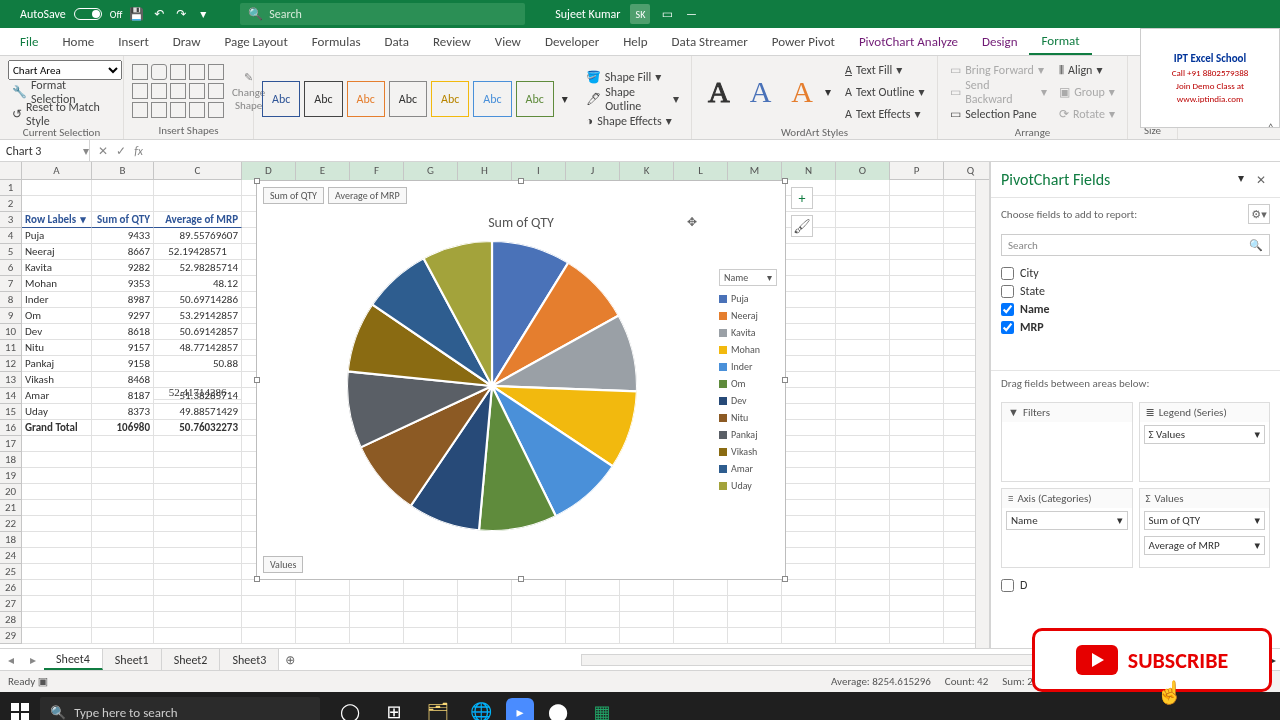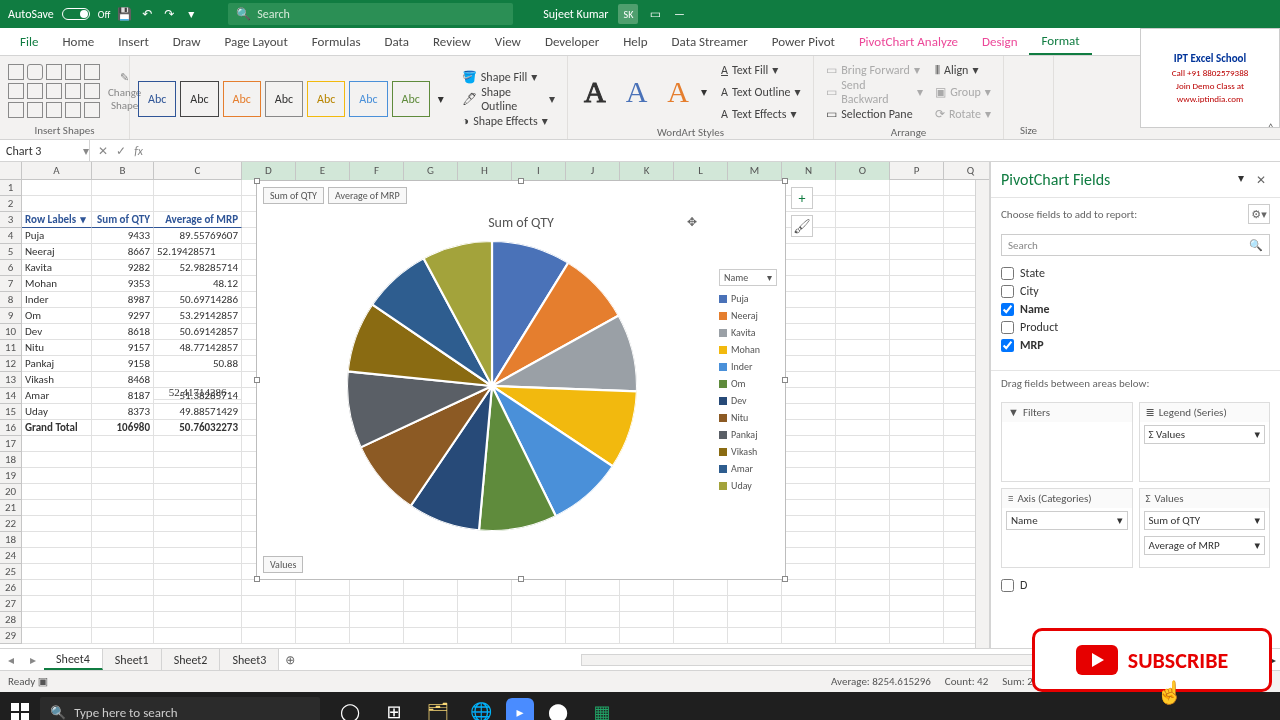--- a/index.html
+++ b/index.html
@@ -1,31 +1,31 @@
 <!DOCTYPE html>
 <html><head>
 <meta charset="utf-8">
 <style>
 * { margin:0; padding:0; box-sizing:border-box; font-family:"Segoe UI", Calibri, Arial, sans-serif; }
 html,body{width:1280px;height:720px;overflow:hidden;background:#fff;font-size:12px;color:#333;}
 
 .titlebar{height:28px;background:#107c41;color:#fff;display:flex;align-items:center;font-size:12px;}
-.titlebar .left{display:flex;align-items:center;gap:8px;padding-left:8px;}
+.titlebar .left{display:flex;align-items:center;gap:8px;padding-left:20px;}
 .toggle{width:28px;height:12px;border:1px solid #fff;border-radius:6px;position:relative;}
 .toggle::after{content:"";position:absolute;right:1px;top:1px;width:8px;height:8px;border-radius:50%;background:#fff;}
 .qicon{width:14px;height:14px;display:inline-flex;align-items:center;justify-content:center;color:#fff;}
 .titlebar .center{flex:1;text-align:center;margin-left:60px;}
 .doc{background:#0e6b38;padding:2px 8px;border-radius:2px;}
 .searchbox{width:285px;height:22px;background:#2b8f55;border-radius:2px;display:flex;align-items:center;padding:0 8px;gap:6px;color:#d6ead9;margin:0 30px;}
 .titlebar .right{display:flex;align-items:center;gap:10px;padding-right:10px;}
 .avatar{width:20px;height:20px;background:#4f9f6e;border-radius:2px;display:flex;align-items:center;justify-content:center;font-size:10px;}
 
 .tabs{height:28px;background:#fff;border-bottom:1px solid #d4d4d4;display:flex;align-items:center;padding-left:8px;font-size:13px;color:#4a4a4a;}
 .tab{padding:0 12px;height:100%;display:flex;align-items:center;cursor:pointer;}
-.tab.ctx{color:#ec4899;}
+.tab.ctx{color:#701a75;}
 .tab.active{color:#107c41;border-bottom:2px solid #107c41;}
 .tabs .spacer{flex:1;}
 .tabs .rightbtns{display:flex;gap:10px;padding-right:10px;color:#666;}
 
 .ribbon{height:84px;background:#f3f2f1;border-bottom:1px solid #d4d4d4;display:flex;position:relative;}
 .group{border-right:1px solid #e1dfdd;padding:4px 8px 2px;display:flex;flex-direction:column;justify-content:space-between;}
 .glabel{font-size:11px;color:#666;text-align:center;padding-top:2px;}
 .gbody{display:flex;align-items:center;gap:4px;flex:1;}
 .smallbtn{height:20px;padding:0 4px;display:flex;align-items:center;gap:4px;font-size:12px;color:#444;cursor:pointer;}
 .shapegrid{display:grid;grid-template-columns:repeat(5,16px);grid-template-rows:repeat(3,16px);gap:3px;}
@@ -146,20 +146,30 @@
   <div class="tab ctx">PivotChart Analyze</div>
   <div class="tab ctx">Design</div>
   <div class="tab ctx active">Format</div>
   <div class="spacer"></div>
   <div class="rightbtns">
     <span>☁ <span>S</span></span>
   </div>
 </div>
 
 <div class="ribbon">
+  <div class="group" style="width:124px;">
+    <div class="gbody" style="flex-direction:column;align-items:flex-start;gap:2px;">
+      <select style="width:114px;font-size:11px;height:20px;">
+        <option>Chart Area</option>
+      </select>
+      <div class="smallbtn">🔧 <span>Format Selection</span></div>
+      <div class="smallbtn">↺ <span>Reset to Match Style</span></div>
+    </div>
+    <div class="glabel">Current Selection</div>
+  </div>
   <div class="group" style="width:130px;">
     <div class="gbody">
       <div class="shapegrid">
         <span></span>
           <span style="border-radius:3px;"></span>
           <span></span>
           <span></span>
           <span></span>
         <span></span>
           <span></span>
@@ -802,21 +812,21 @@
         <div class="cell " style="left:922px;top:448px;width:54px;text-align:;"></div>
         <div class="cell hdr" style="left:0px;top:32px;width:70px;text-align:;">Row Labels</div>
         <div class="cell hdr" style="left:53px;top:32px;width:17px;text-align:center;">▾</div>
         <div class="cell hdr" style="left:70px;top:32px;width:62px;text-align:right;">Sum of QTY</div>
         <div class="cell hdr" style="left:132px;top:32px;width:88px;text-align:right;">Average of MRP</div>
         <div class="cell " style="left:0px;top:48px;width:70px;text-align:;">Puja</div>
         <div class="cell " style="left:70px;top:48px;width:62px;text-align:right;">9433</div>
         <div class="cell " style="left:132px;top:48px;width:88px;text-align:right;">89.55769607</div>
         <div class="cell " style="left:0px;top:64px;width:70px;text-align:;">Neeraj</div>
         <div class="cell " style="left:70px;top:64px;width:62px;text-align:right;">8667</div>
-        <div class="cell " style="left:132px;top:64px;width:88px;text-align:left;">52.19428571</div>
+        <div class="cell " style="left:132px;top:64px;width:88px;text-align:center;">52.19428571</div>
         <div class="cell " style="left:0px;top:80px;width:70px;text-align:;">Kavita</div>
         <div class="cell " style="left:70px;top:80px;width:62px;text-align:right;">9282</div>
         <div class="cell " style="left:132px;top:80px;width:88px;text-align:right;">52.98285714</div>
         <div class="cell " style="left:0px;top:96px;width:70px;text-align:;">Mohan</div>
         <div class="cell " style="left:70px;top:96px;width:62px;text-align:right;">9353</div>
         <div class="cell " style="left:132px;top:96px;width:88px;text-align:right;">48.12</div>
         <div class="cell " style="left:0px;top:112px;width:70px;text-align:;">Inder</div>
         <div class="cell " style="left:70px;top:112px;width:62px;text-align:right;">8987</div>
         <div class="cell " style="left:132px;top:112px;width:88px;text-align:right;">50.69714286</div>
         <div class="cell " style="left:0px;top:128px;width:70px;text-align:;">Om</div>
@@ -917,33 +927,29 @@
       <span>Choose fields to add to report:</span>
       <span class="gear">⚙▾</span>
     </div>
     <div class="psearch">
       <span>Search</span>
         <span style="margin-left:auto;">🔍</span>
     </div>
     <div class="flds">
       <div class="fld">
           <input type="checkbox" style="">
-          <label>State</label>
+          <label>City</label>
         </div>
       <div class="fld">
           <input type="checkbox" style="">
-          <label>City</label>
+          <label>State</label>
         </div>
       <div class="fld b">
           <input type="checkbox" checked="" style="">
           <label>Name</label>
-        </div>
-      <div class="fld">
-          <input type="checkbox" style="">
-          <label>Product</label>
         </div>
       <div class="fld b">
           <input type="checkbox" checked="" style="">
           <label>MRP</label>
         </div>
     </div>
     <div class="dragtxt">Drag fields between areas below:</div>
     <div class="areas">
       <div class="area">
           <div class="ahdr">▼ <span>Filters</span></div>

